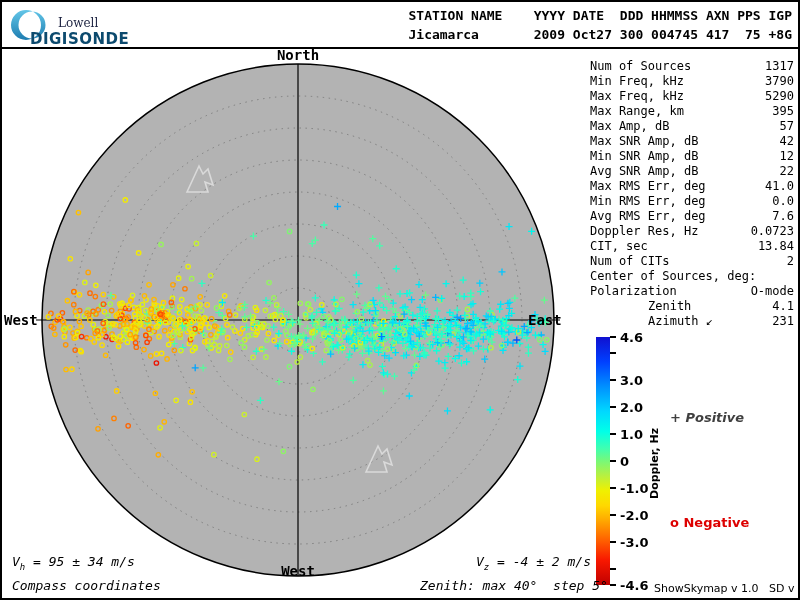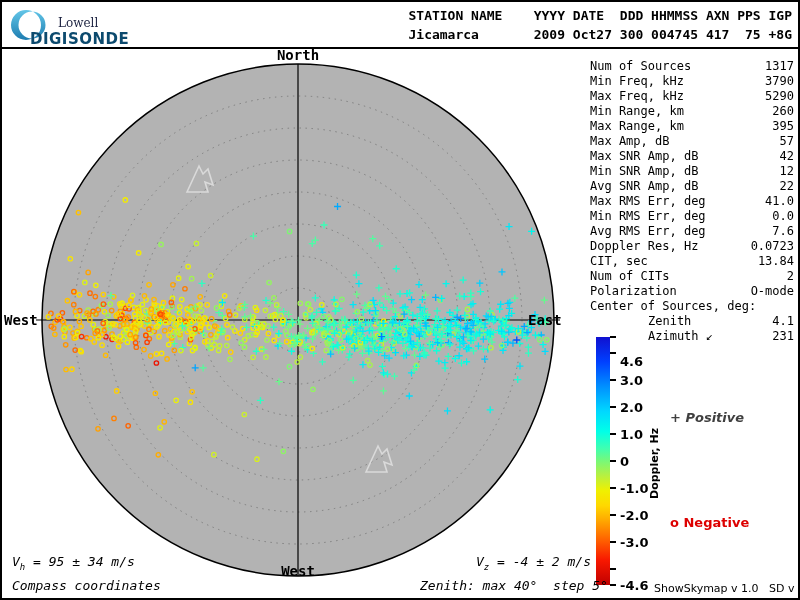--- a/index.html
+++ b/index.html
@@ -1208,43 +1208,42 @@
 
   <div class="abs compass compass-n">North</div>
   <div class="abs compass compass-s">West</div>
   <div class="abs compass compass-w">West</div>
   <div class="abs compass compass-e">East</div>
 
   <div class="abs stats" id="stats-panel">
       <div class="stat-row"><span class="lbl">Num of Sources</span><span class="val">1317</span></div>
       <div class="stat-row"><span class="lbl">Min Freq, kHz</span><span class="val">3790</span></div>
       <div class="stat-row"><span class="lbl">Max Freq, kHz</span><span class="val">5290</span></div>
-      <div class="stat-row"><span class="lbl">Min Range, km</span><span class="val">260</span></div>
       <div class="stat-row"><span class="lbl">Max Range, km</span><span class="val">395</span></div>
       <div class="stat-row"><span class="lbl">Max Amp, dB</span><span class="val">57</span></div>
       <div class="stat-row"><span class="lbl">Max SNR Amp, dB</span><span class="val">42</span></div>
       <div class="stat-row"><span class="lbl">Min SNR Amp, dB</span><span class="val">12</span></div>
       <div class="stat-row"><span class="lbl">Avg SNR Amp, dB</span><span class="val">22</span></div>
       <div class="stat-row"><span class="lbl">Max RMS Err, deg</span><span class="val">41.0</span></div>
       <div class="stat-row"><span class="lbl">Min RMS Err, deg</span><span class="val">0.0</span></div>
       <div class="stat-row"><span class="lbl">Avg RMS Err, deg</span><span class="val">7.6</span></div>
       <div class="stat-row"><span class="lbl">Doppler Res, Hz</span><span class="val">0.0723</span></div>
       <div class="stat-row"><span class="lbl">CIT, sec</span><span class="val">13.84</span></div>
       <div class="stat-row"><span class="lbl">Num of CITs</span><span class="val">2</span></div>
+      <div class="stat-row"><span class="lbl">Center of Sources, deg:</span><span class="val"></span></div>
       <div class="stat-row"><span class="lbl">Polarization</span><span class="val">O-mode</span></div>
-      <div class="stat-row"><span class="lbl">Center of Sources, deg:</span><span class="val"></span></div>
       <div class="stat-row indent"><span class="lbl">Zenith</span><span class="val">4.1</span></div>
       <div class="stat-row indent"><span class="lbl">Azimuth ↙</span><span class="val">231</span></div>
     </div>
 
   <div class="abs cbar-wrap">
     <div class="cbar" id="cbar-gradient" style="background: linear-gradient(rgb(16, 16, 208) 0%, rgb(0, 64, 255) 10%, rgb(0, 144, 255) 20%, rgb(0, 216, 255) 30%, rgb(0, 255, 232) 38%, rgb(64, 255, 176) 45%, rgb(120, 248, 120) 50%, rgb(184, 240, 64) 56%, rgb(240, 240, 0) 62%, rgb(255, 216, 0) 68%, rgb(255, 168, 0) 74%, rgb(255, 96, 0) 82%, rgb(248, 24, 0) 90%, rgb(192, 0, 0) 100%);"></div>
     <div id="cbar-ticks">
         <div class="cbar-tick" style="top: -1px;"></div>
-        <div class="cbar-label" style="top: 0px; margin-top: 24px;">4.6</div>
+        <div class="cbar-label" style="top: 0px;">4.6</div>
         <div class="cbar-tick" style="top: 15.1739px;"></div>
         <div class="cbar-tick" style="top: 42.1304px;"></div>
         <div class="cbar-label" style="top: 43.1304px;">3.0</div>
         <div class="cbar-tick" style="top: 69.087px;"></div>
         <div class="cbar-label" style="top: 70.087px;">2.0</div>
         <div class="cbar-tick" style="top: 96.0435px;"></div>
         <div class="cbar-label" style="top: 97.0435px;">1.0</div>
         <div class="cbar-tick" style="top: 123px;"></div>
         <div class="cbar-label" style="top: 124px;">0</div>
         <div class="cbar-tick" style="top: 149.957px;"></div>

